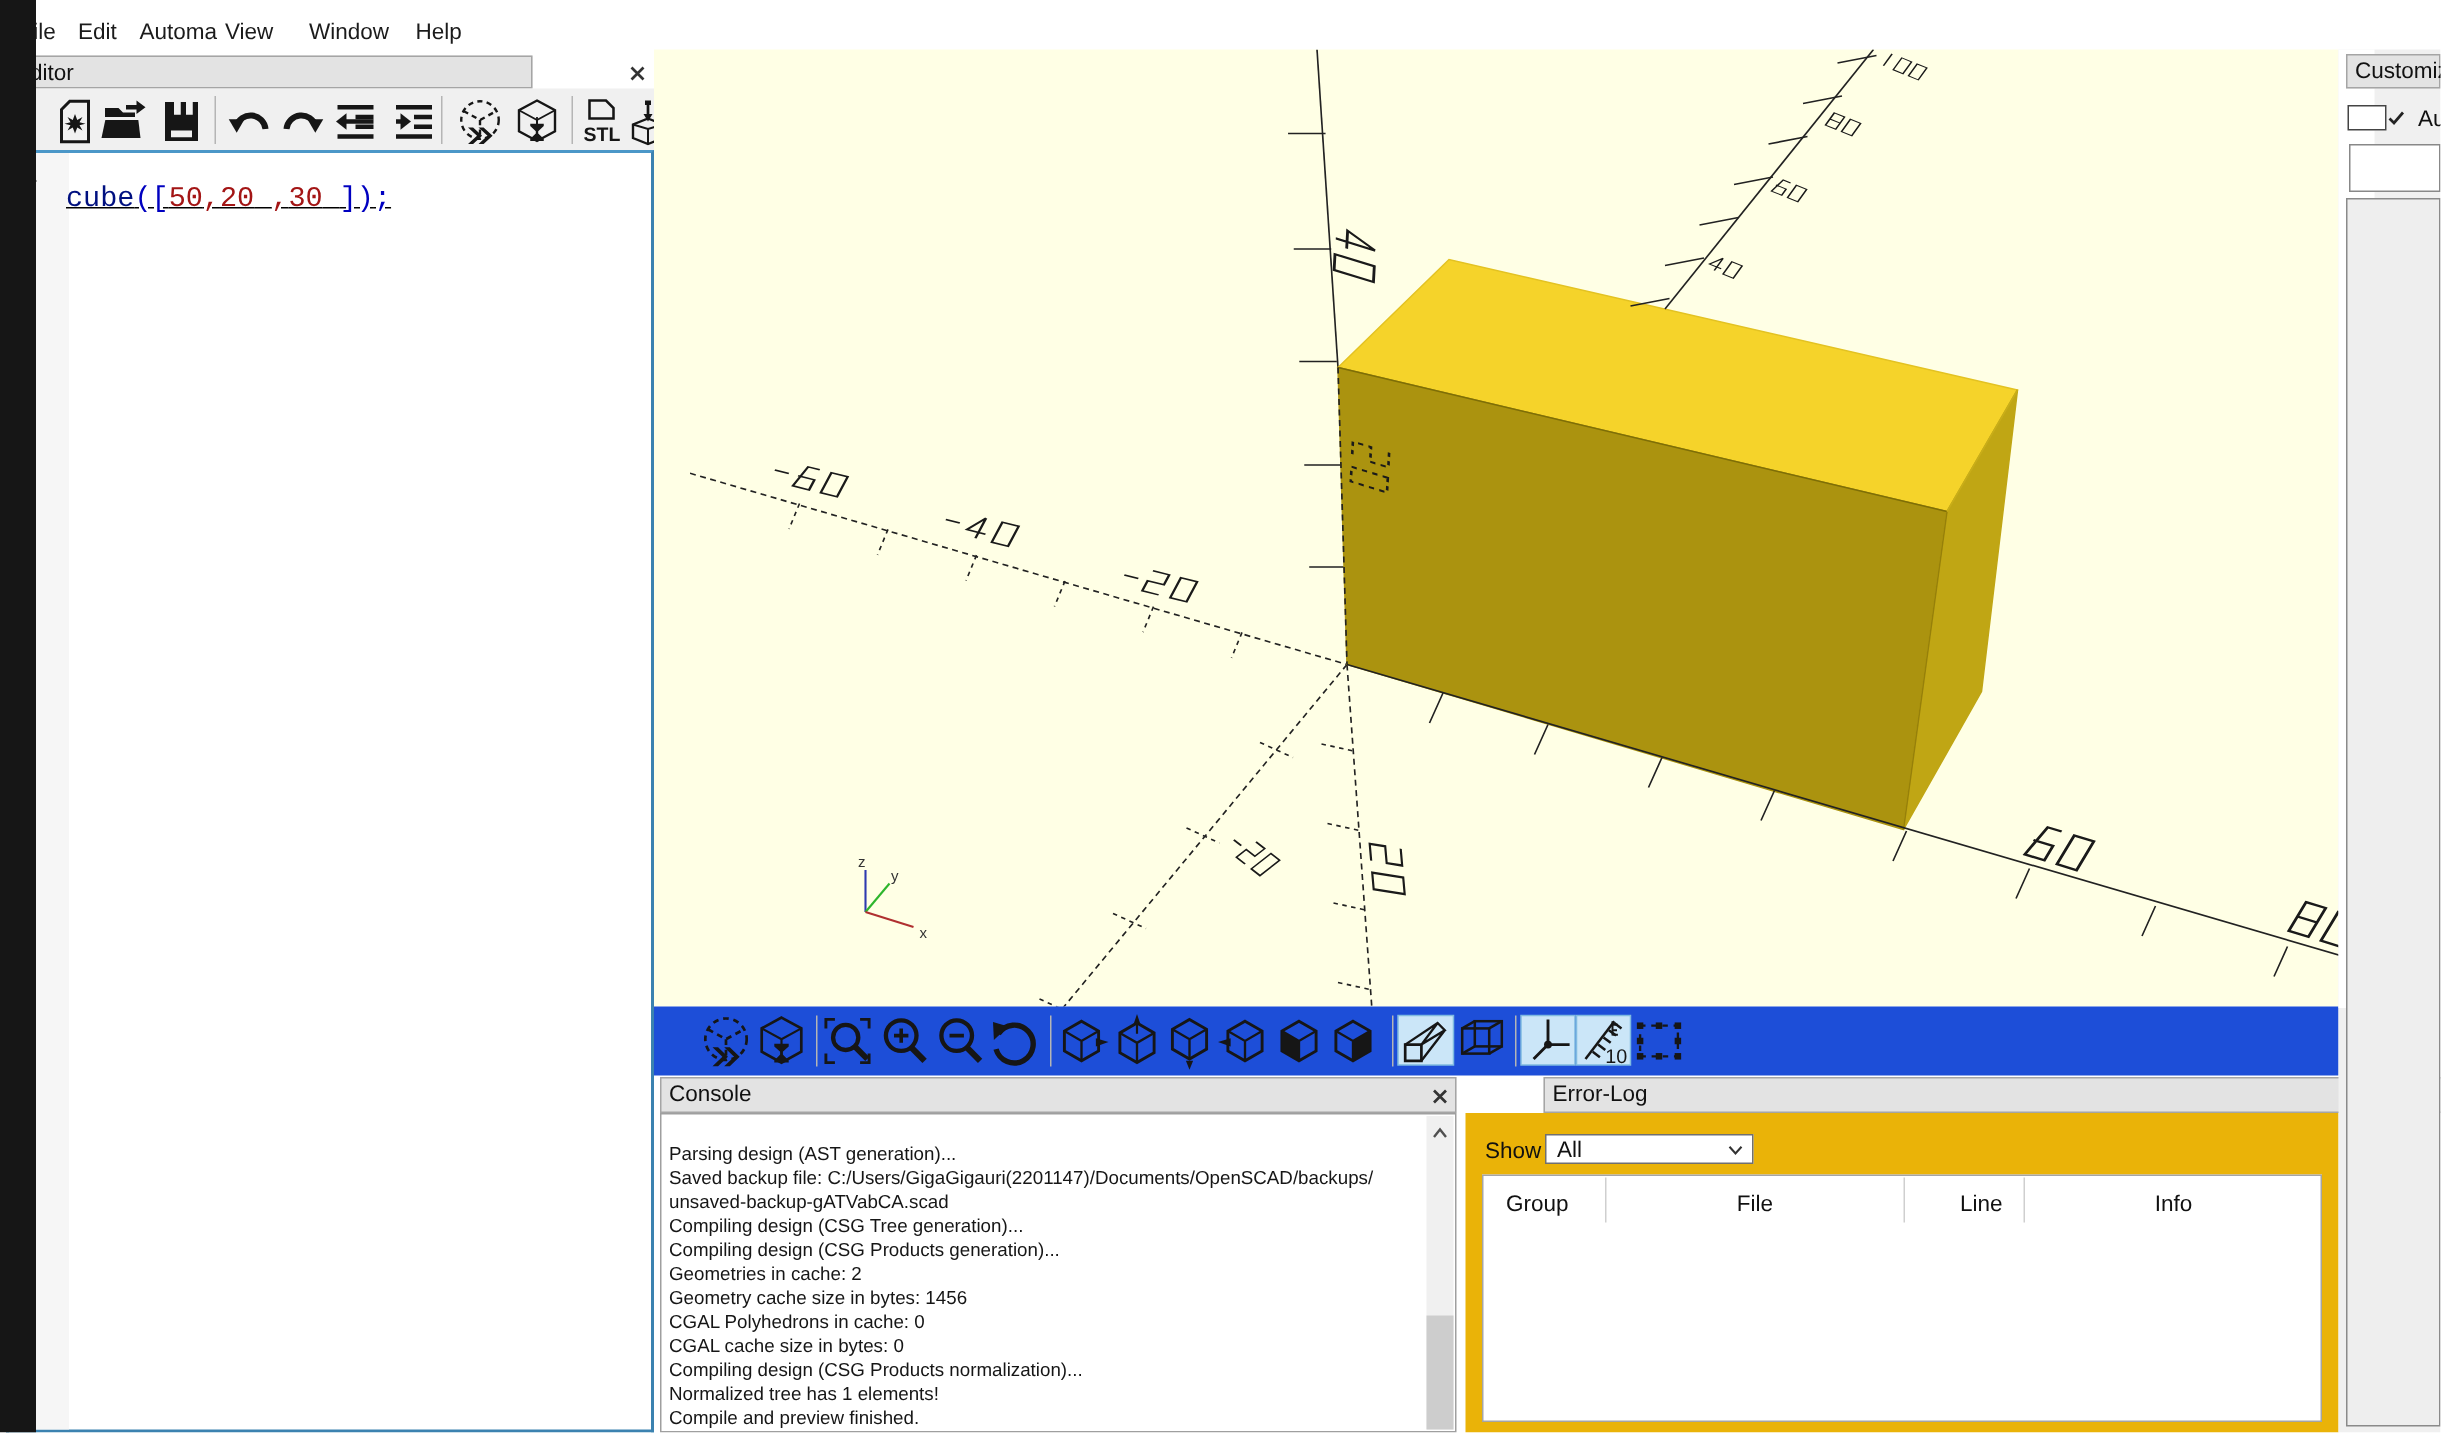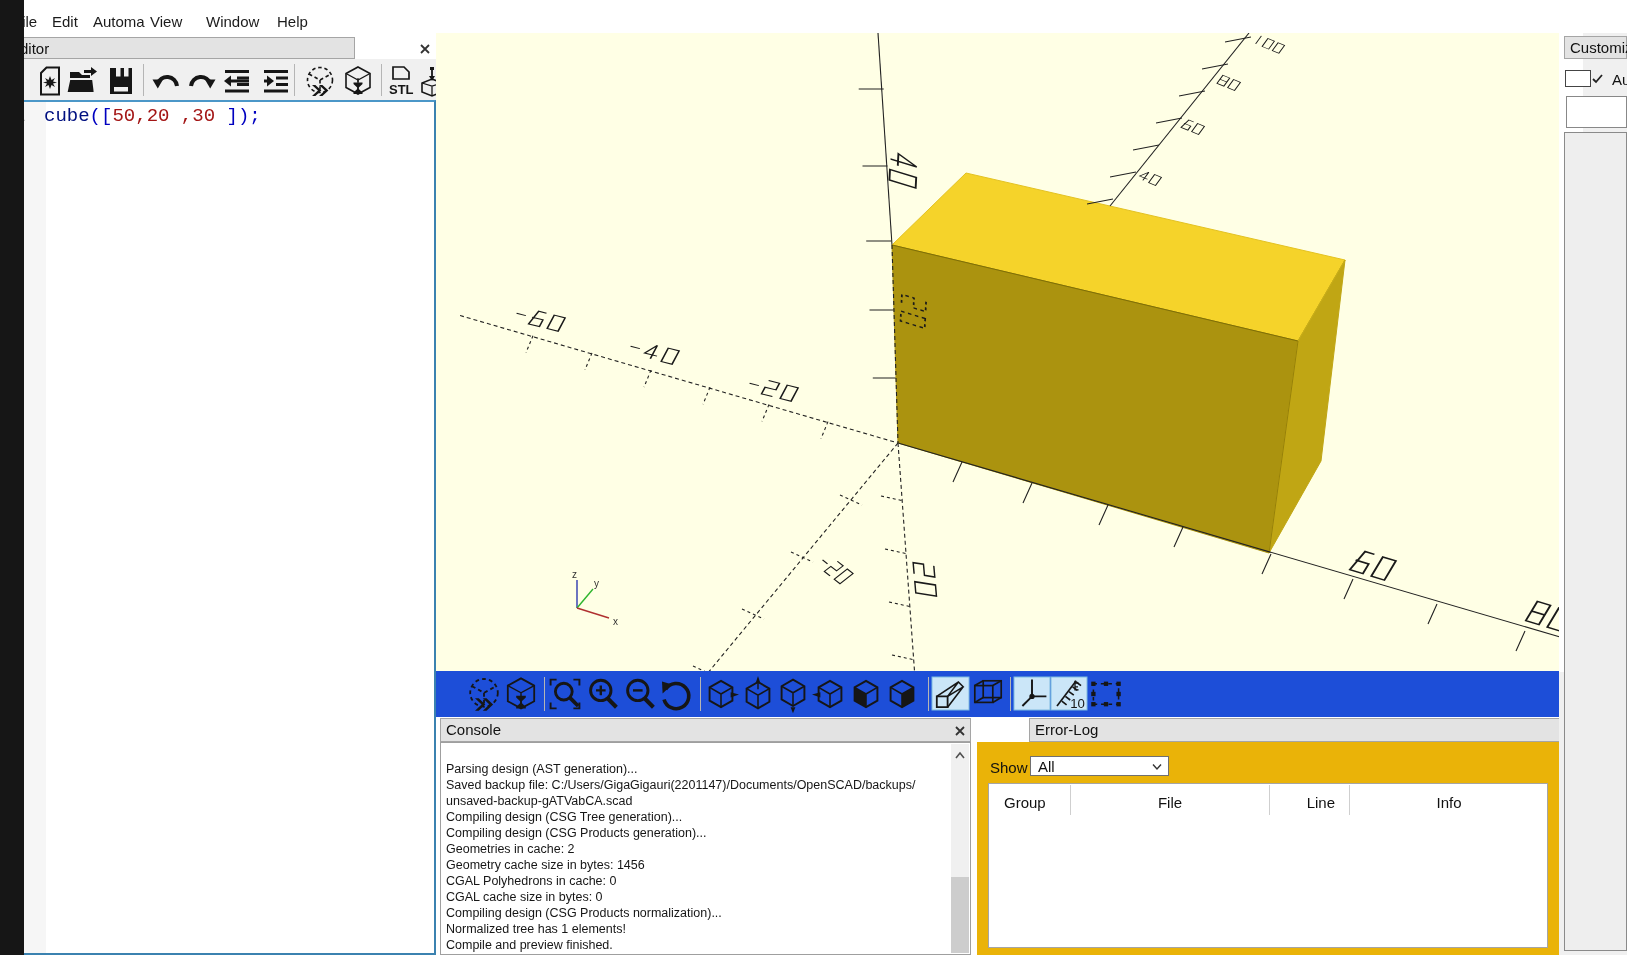--- a/index.html
+++ b/index.html
@@ -20,22 +20,22 @@
 .closex { position:absolute; width:14px; height:14px; }
 .closex svg { display:block; }
 
 #edtitle { left:4px; top:37px; width:351px; height:22px;text-align:right; }
 #edtoolbar { left:4px; top:59px; width:432px; height:41px; background:#f0f0f0; }
 #edarea { left:4px; top:100px; width:432px; height:855px; background:#fff;
   border:2px solid #3b82b0; border-top:2px solid #4b97c8; }
 #gutter { left:0; top:0; width:40px; height:851px; background:#f6f6f6; }
 #lnum { position:absolute; left:8px; top:3px; color:#8c8c8c;
   font:19px "Liberation Mono", monospace; }
-#code { position:absolute; left:38px; top:3px; white-space:pre;
-  font:19px "Liberation Mono", monospace; }
+#code { position:absolute; left:38px; top:19px; white-space:pre;
+  font:19px "Liberation Mono", monospace;text-decoration:underline; }
 
 #viewport { left:436px; top:33px; width:1123px; height:638px; background:#ffffe5; }
 
 #vtoolbar { left:436px; top:671px; width:1123px; height:46px; background:#1d4ed8; }
 
 #contitle { left:440px; top:718px; width:531px; height:24px; }
 #conbody { left:440px; top:742px; width:531px; height:213px; background:#fff;
   border:1px solid #9f9f9f; }
 #context { position:absolute; left:5px; top:18px; font-size:12.5px;
   line-height:16px; color:#161616; }

